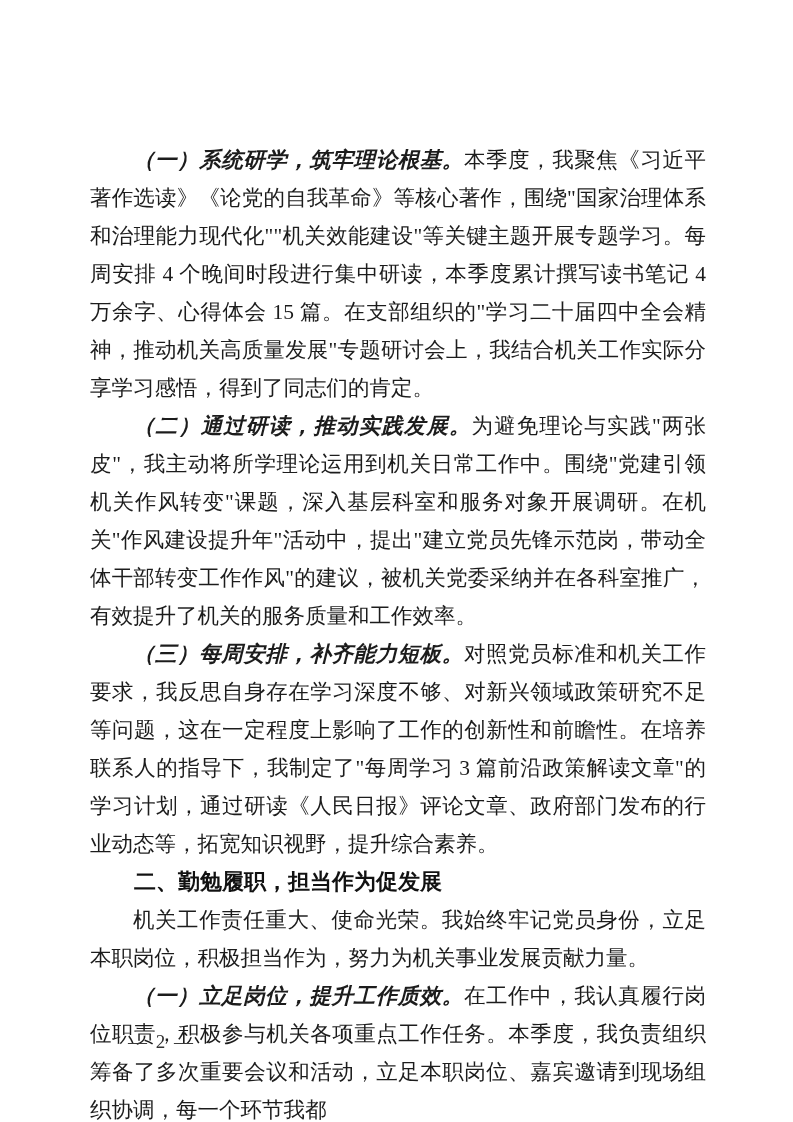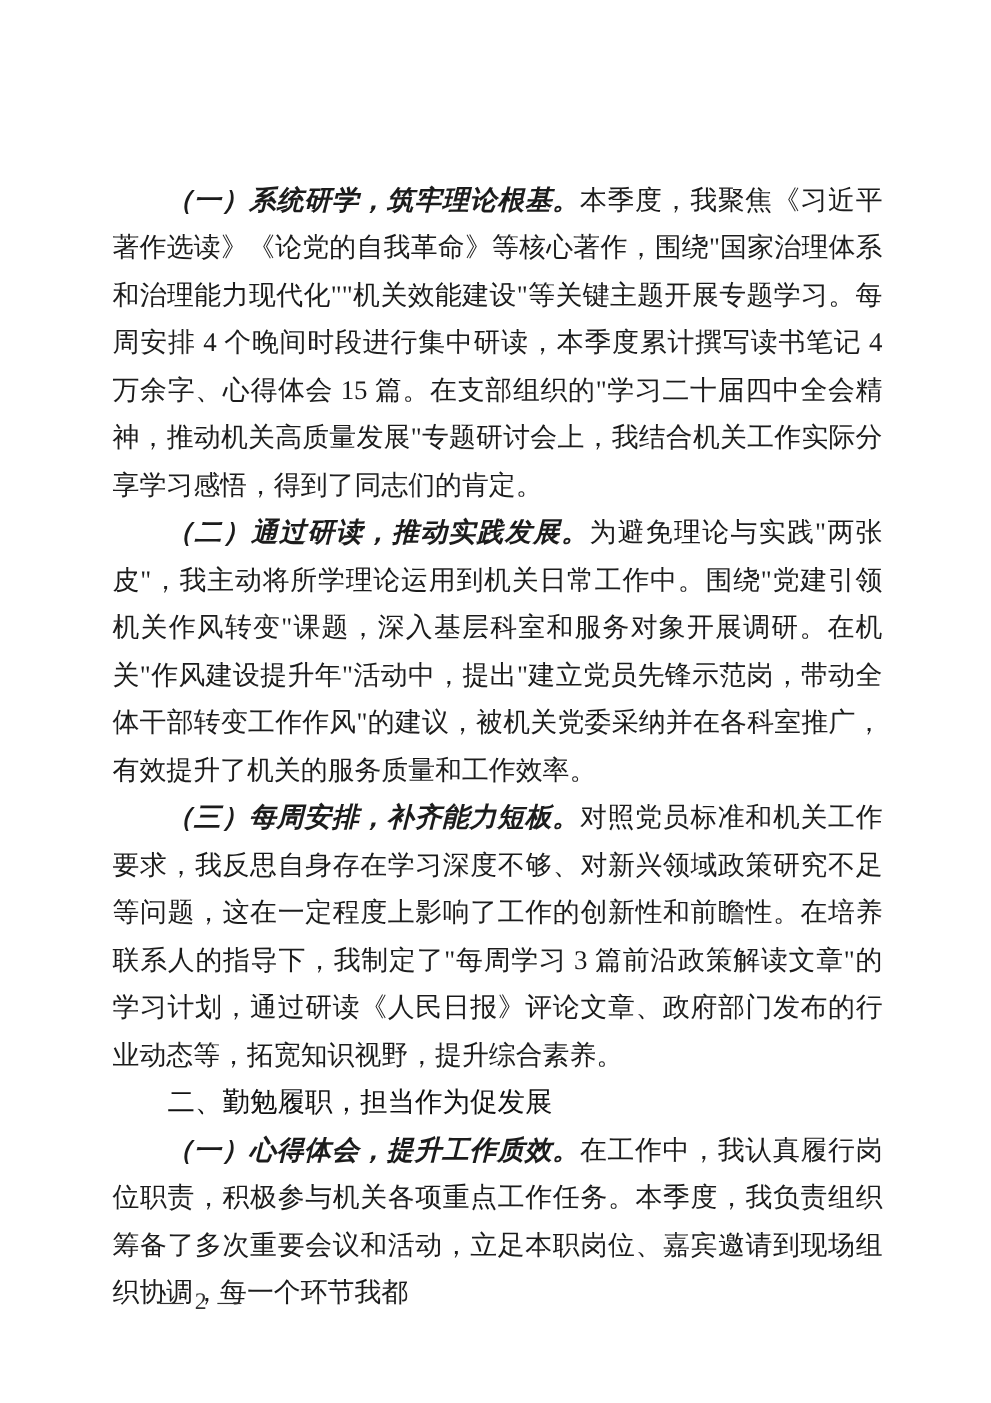--- a/index.html
+++ b/index.html
@@ -30,21 +30,21 @@
     text-indent: 2em;
   }
   .content .lead {
     font-weight: bold;
     font-style: italic;
   }
   .content h2.heading {
     margin: 0;
     text-indent: 2em;
     font-family: "Liberation Sans", sans-serif;
-    font-weight: normal;
+    font-weight: bold;
     font-style: normal;
     font-size: 22px;
     line-height: 38px;
     color: #111111;
     text-align: left;
   }
   .footer {
     position: absolute;
     left: 128px;
     top: 1031px;
@@ -56,16 +56,17 @@
 </style>
 </head>
 <body>
 
 <div class="page">
   <div class="content" id="doc-body">
       <p class="para"><span class="lead">（一）系统研学，筑牢理论根基。</span><span>本季度，我聚焦《习近平著作选读》《论党的自我革命》等核心著作，围绕"国家治理体系和治理能力现代化""机关效能建设"等关键主题开展专题学习。每周安排 4 个晚间时段进行集中研读，本季度累计撰写读书笔记 4 万余字、心得体会 15 篇。在支部组织的"学习二十届四中全会精神，推动机关高质量发展"专题研讨会上，我结合机关工作实际分享学习感悟，得到了同志们的肯定。</span></p>
       <p class="para"><span class="lead">（二）通过研读，推动实践发展。</span><span>为避免理论与实践"两张皮"，我主动将所学理论运用到机关日常工作中。围绕"党建引领机关作风转变"课题，深入基层科室和服务对象开展调研。在机关"作风建设提升年"活动中，提出"建立党员先锋示范岗，带动全体干部转变工作作风"的建议，被机关党委采纳并在各科室推广，有效提升了机关的服务质量和工作效率。</span></p>
       <p class="para"><span class="lead">（三）每周安排，补齐能力短板。</span><span>对照党员标准和机关工作要求，我反思自身存在学习深度不够、对新兴领域政策研究不足等问题，这在一定程度上影响了工作的创新性和前瞻性。在培养联系人的指导下，我制定了"每周学习 3 篇前沿政策解读文章"的学习计划，通过研读《人民日报》评论文章、政府部门发布的行业动态等，拓宽知识视野，提升综合素养。</span></p>
       <h2 class="heading">二、勤勉履职，担当作为促发展</h2>
-      <p class="para"><span class="lead">（一）心得体会，提升工作质效。</span><span>在工作中，我认真履行岗位职责，积极参与机关各项重点工作任务。本季度，我负责组织筹备了多次重要会议和活动，立足本职岗位、嘉宾邀请到现场组织协调，每一个环节我都</span></p>
+      <p class="para"><span>机关工作责任重大、使命光荣。我始终牢记党员身份，立足本职岗位，积极担当作为，努力为机关事业发展贡献力量。</span></p>
+      <p class="para"><span class="lead">（一）立足岗位，提升工作质效。</span><span>在工作中，我认真履行岗位职责，积极参与机关各项重点工作任务。本季度，我负责组织筹备了多次重要会议和活动，立足本职岗位、嘉宾邀请到现场组织协调，每一个环节我都</span></p>
     </div>
   <div class="footer">— 2 —</div>
 </div>
 
 </body></html>

